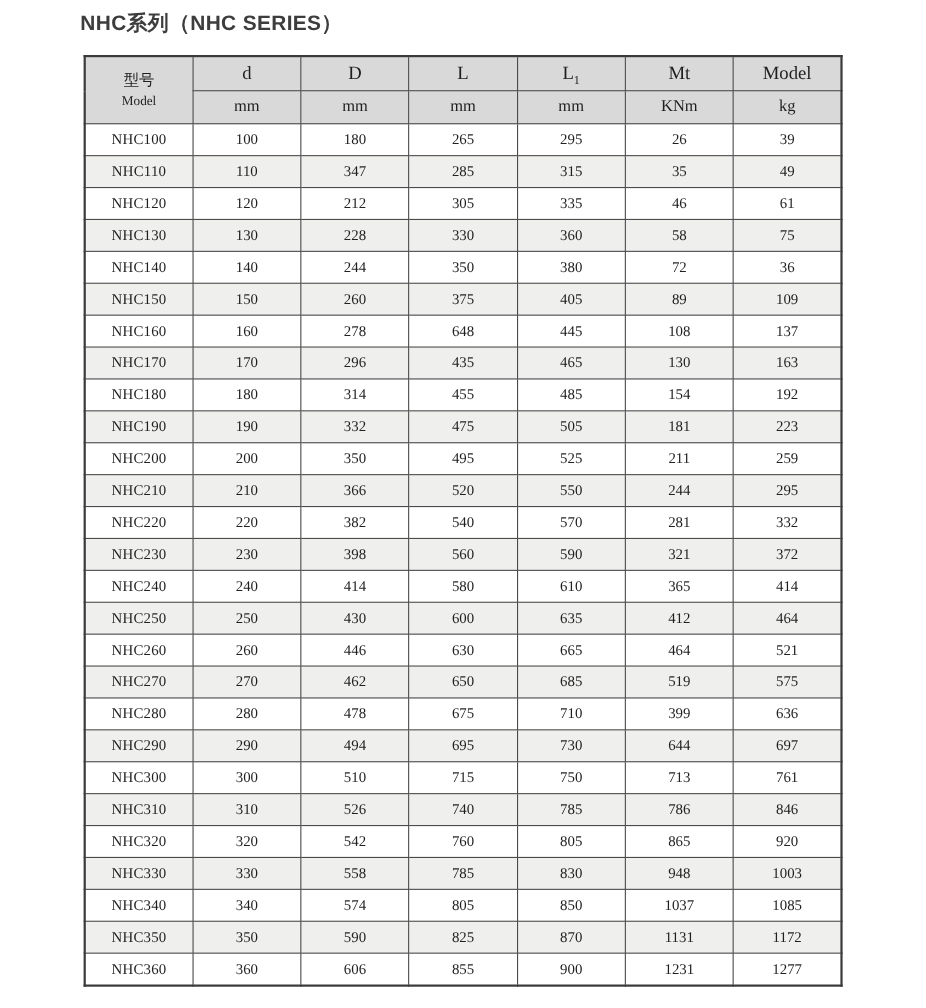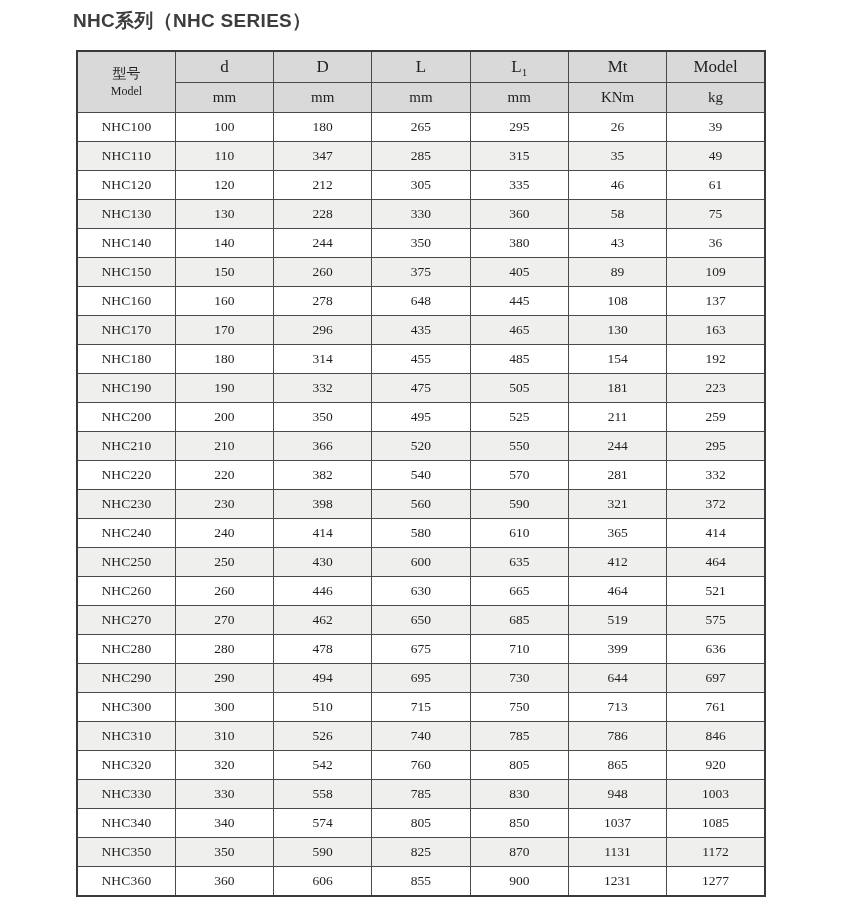--- a/index.html
+++ b/index.html
@@ -147,21 +147,21 @@
           <td>360</td>
           <td>58</td>
           <td>75</td>
         </tr>
         <tr>
           <td class="model-cell">NHC140</td>
           <td>140</td>
           <td>244</td>
           <td>350</td>
           <td>380</td>
-          <td>43</td>
+          <td>72</td>
           <td>36</td>
         </tr>
         <tr>
           <td class="model-cell">NHC150</td>
           <td>150</td>
           <td>260</td>
           <td>375</td>
           <td>405</td>
           <td>89</td>
           <td>109</td>

